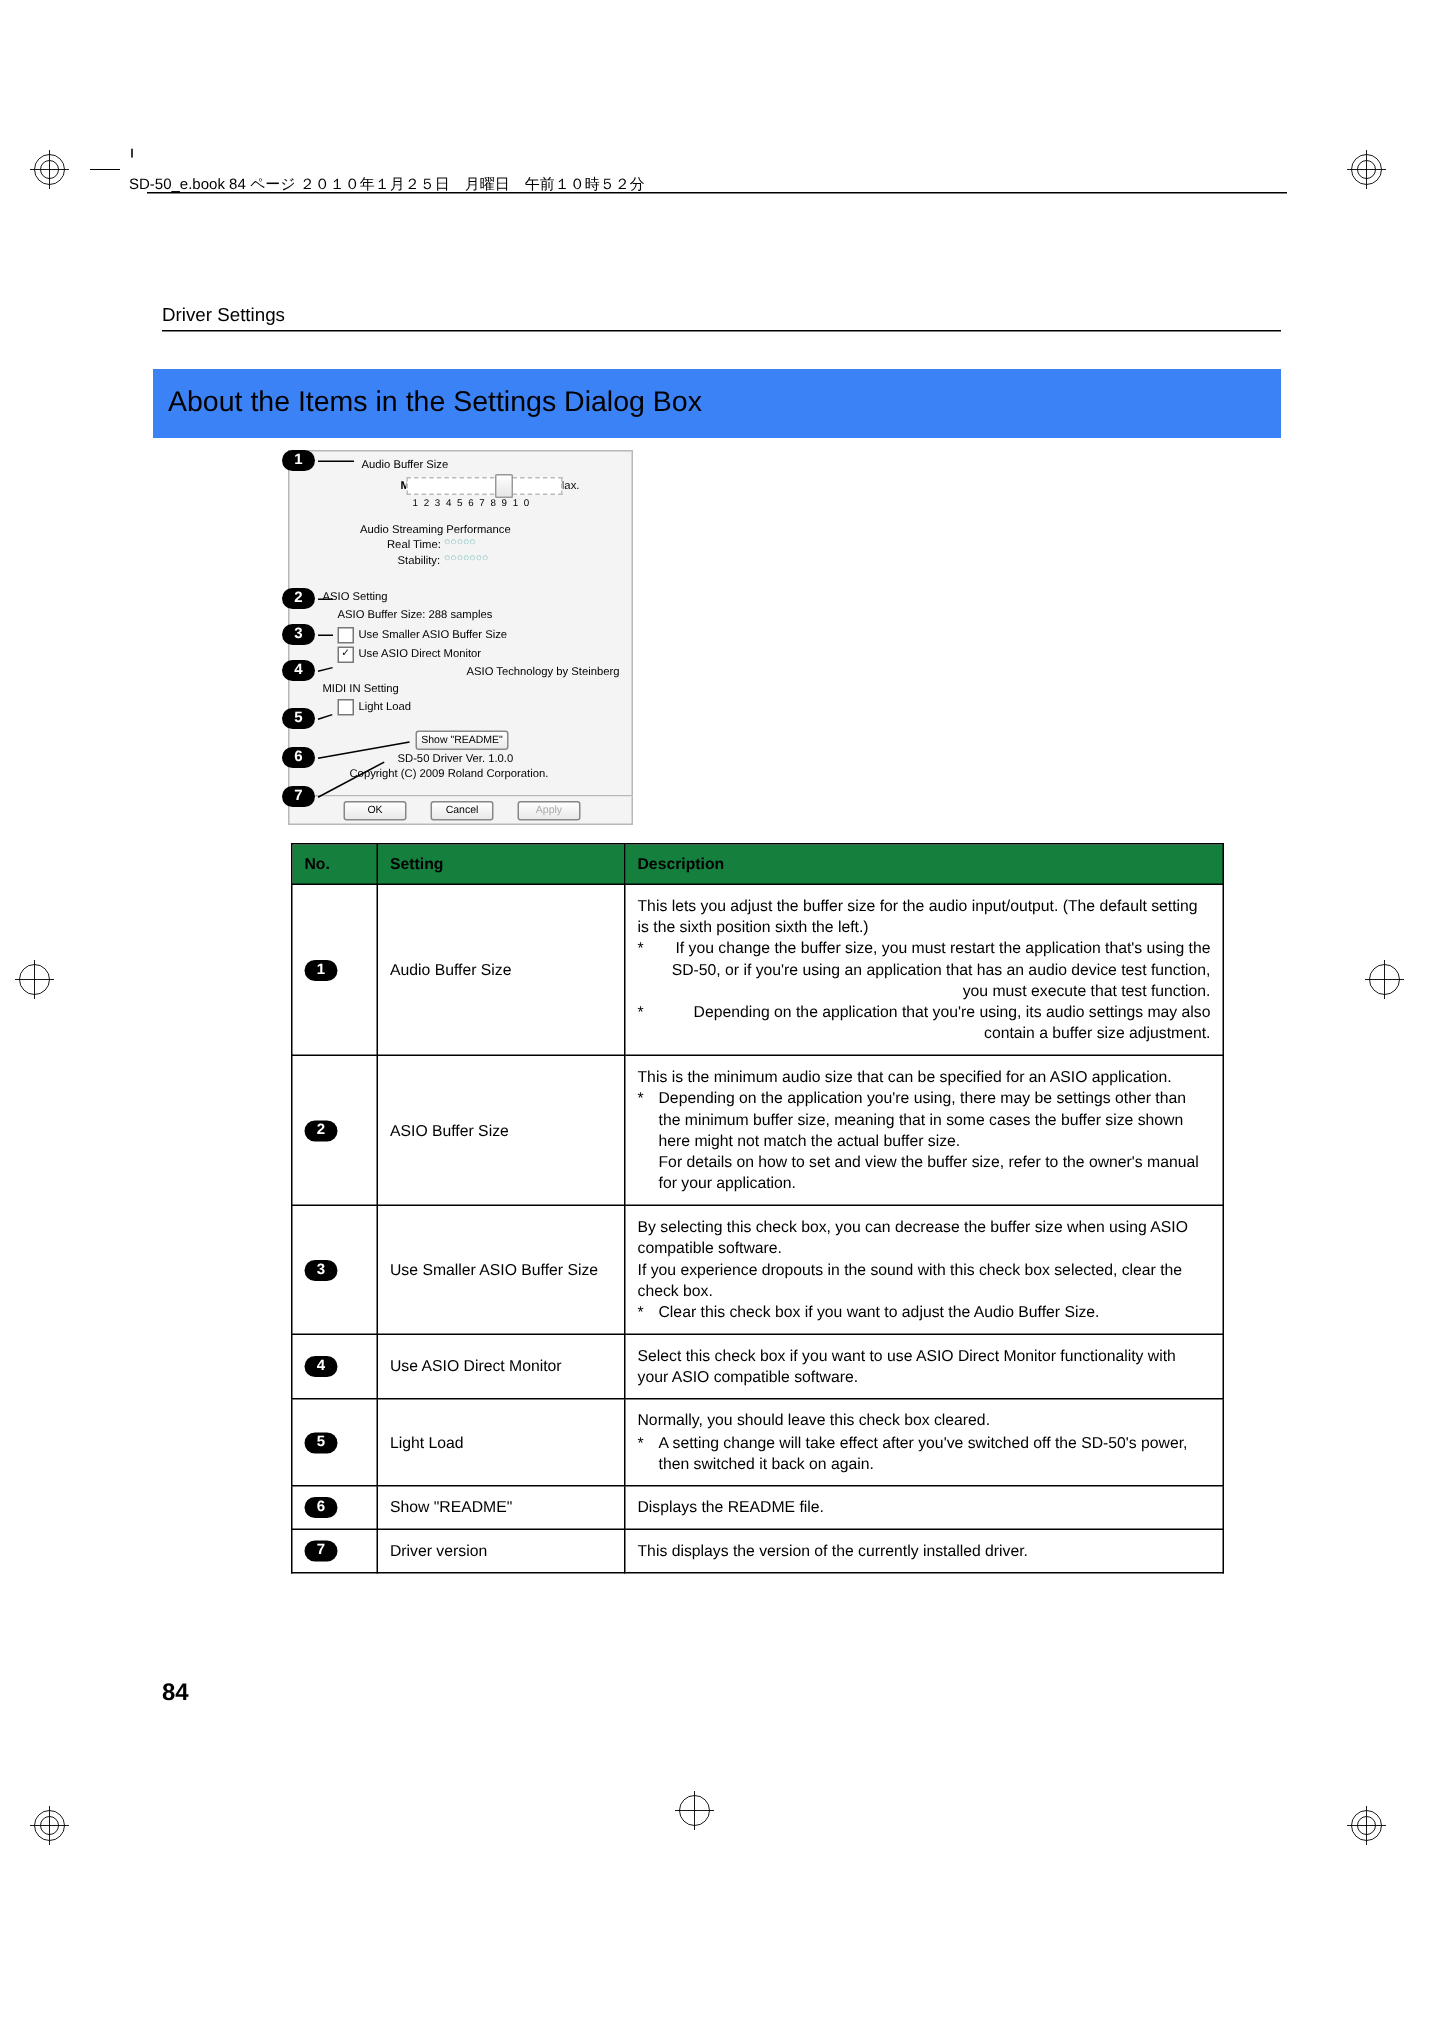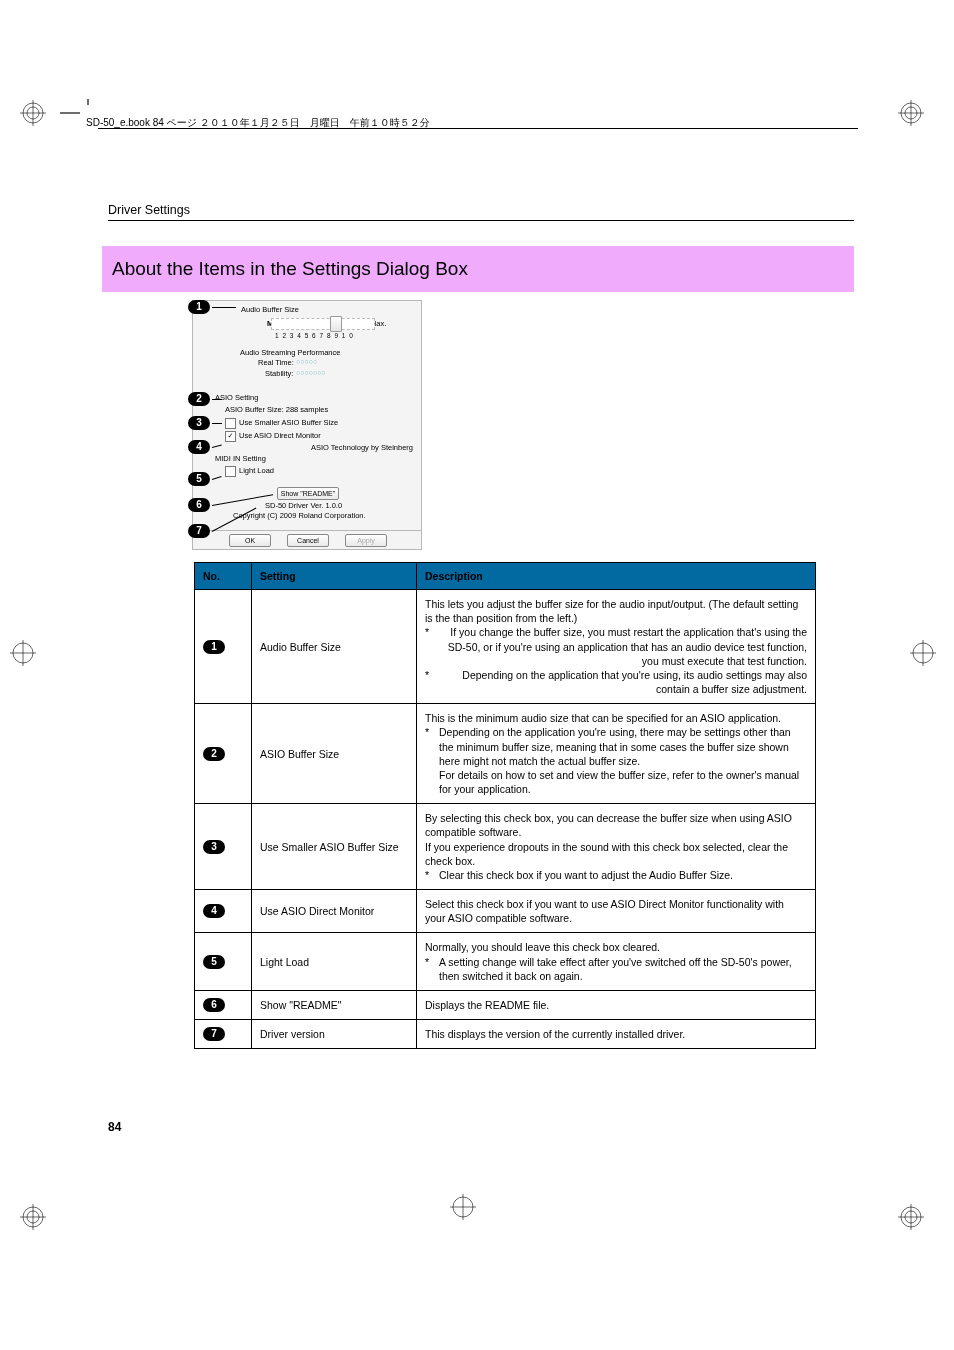--- a/index.html
+++ b/index.html
@@ -44,21 +44,21 @@
     top: 220px;
     left: 108px;
     width: 746px;
     border-top: 0.5px solid #000;
   }
   .section-title-box {
     position: absolute;
     top: 246px;
     left: 102px;
     width: 752px;
-    background: #f0abfc;
+    background: #3b82f6;
     padding: 12px 10px 12px 10px;
     box-sizing: border-box;
   }
   .section-title {
     font-size: 19px;
     font-weight: 400;
   }
   .dialog-wrap {
     position: absolute;
     top: 300px;
@@ -142,21 +142,21 @@
     border-collapse: collapse;
     font-size: 10.5px;
   }
   .table th, .table td {
     border: 0.5px solid #000;
     padding: 7px 8px;
     text-align: left;
     vertical-align: middle;
   }
   .table th {
-    background: #0369a1;
+    background: #15803d;
     font-weight: 700;
   }
   .col-no { width: 40px; text-align: center; }
   .col-set { width: 148px; }
   .row-badge {
     display: inline-block;
     color: #fff;
     background: #000;
     font-weight: 700;
     font-size: 10px;
@@ -170,21 +170,21 @@
   .bullet-row {
     display: flex;
     align-items: baseline;
     line-height: 1.35;
   }
   .bullet-row .star { flex: 0 0 14px; }
   .page-num {
     position: absolute;
     left: 108px;
     top: 1120px;
-    font-size: 12px;
+    font-size: 16px;
     font-weight: 700;
   }
 </style>
 </head>
 <body>
 
 <div class="reg-circle" style="top:100px;left:20px;">
   <svg width="26" height="26">
       <circle cx="13" cy="13" r="10" fill="none" stroke="#000" stroke-width="0.6"></circle>
       <circle cx="13" cy="13" r="6" fill="none" stroke="#000" stroke-width="0.6"></circle>
@@ -324,21 +324,21 @@
       <th class="col-no">No.</th>
       <th class="col-set">Setting</th>
       <th>Description</th>
     </tr>
   </thead>
   <tbody id="tbody">
       <tr>
         <td class="col-no"><span class="row-badge">1</span></td>
         <td class="col-set">Audio Buffer Size</td>
         <td class="desc">
-          <p>This lets you adjust the buffer size for the audio input/output. (The default setting is the than position from the left.)</p>
+          <p>This lets you adjust the buffer size for the audio input/output. (The default setting is the sixth position sixth the left.)</p>
           <div class="bullet-row">
             <span class="star">*</span>
             <span style="white-space: pre-line; text-align: right;">If you change the buffer size, you must restart the application that's using the SD-50, or if you're using an application that has an audio device test function, you must execute that test function.</span>
           </div>
           <div class="bullet-row">
             <span class="star">*</span>
             <span style="white-space: pre-line; text-align: right;">Depending on the application that you're using, its audio settings may also contain a buffer size adjustment.</span>
           </div>
         </td>
       </tr>

